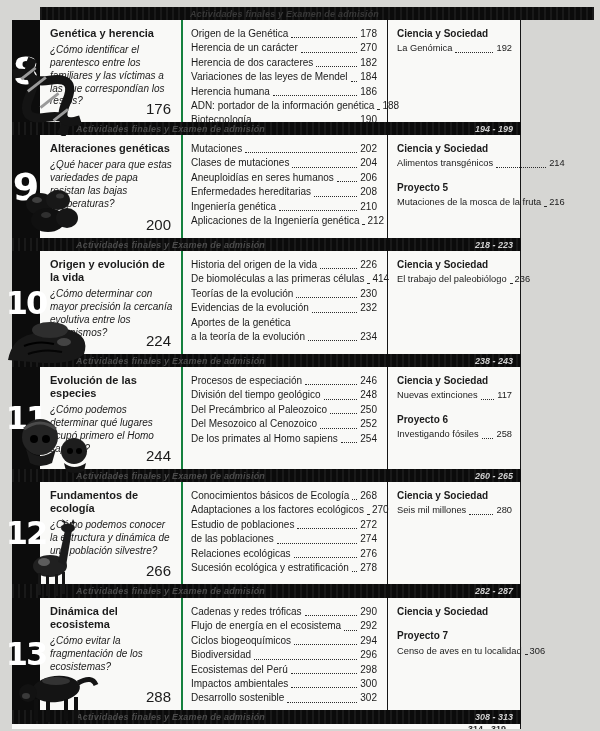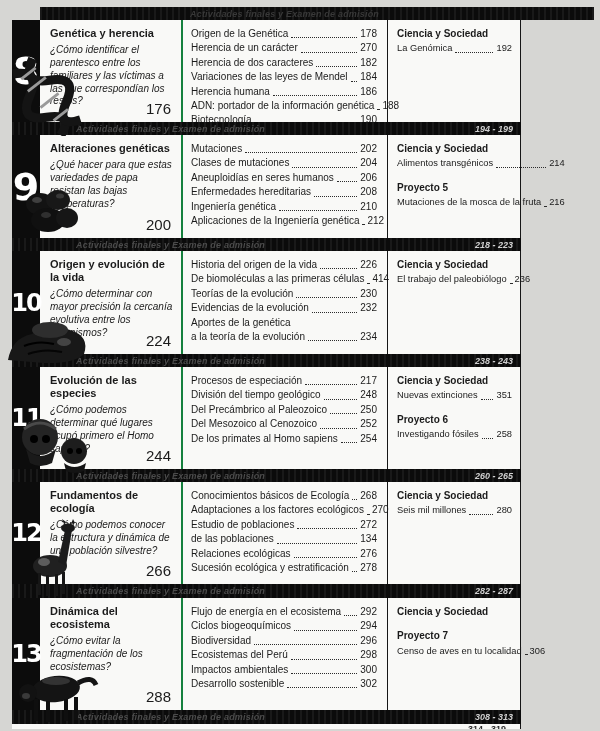--- a/index.html
+++ b/index.html
@@ -25,21 +25,21 @@
   .abar-range{
     position:absolute;right:8px;top:2px;font-size:9px;font-weight:bold;font-style:italic;color:#cfcfcf;
   }
   
   .row{display:flex;background:#f9f9f7;position:relative;border-right:1px solid #161616;}
   .numcol{
     width:28px;background:#0c0c0c;display:flex;align-items:center;justify-content:center;flex-shrink:0;
   }
   .chnum{color:#ffffff;font-weight:bold;font-family:"DejaVu Sans","Liberation Sans",sans-serif;line-height:1;}
   .n1{font-size:38px;}
-  .n2{font-size:24px;letter-spacing:-2px;}
+  .n2{font-size:32px;letter-spacing:-2px;}
   .c1{width:143px;border-right:2px solid #15803d;padding:7px 8px 4px 10px;position:relative;flex-shrink:0;}
   .title{margin:0 0 4px 0;font-size:11px;font-weight:bold;line-height:1.2;}
   .question{margin:0;font-size:10px;font-style:italic;line-height:1.28;}
   .startpage{position:absolute;bottom:5px;right:10px;font-size:15px;font-weight:normal;}
   .c2{width:205px;border-right:1px solid #161616;padding:7px 10px 4px 8px;font-size:10px;flex-shrink:0;}
   .c3{flex:1;padding:7px 8px 10px 9px;font-size:9.3px;}
   .toc-line{display:flex;align-items:flex-end;line-height:14.4px;}
   .toc-line .t{white-space:nowrap;}
   .dots{flex:1 1 auto;border-bottom:1px dotted #2c2c2c;margin:0 3px 3px 3px;min-width:2px;}
   .pg{flex-shrink:0;}
@@ -272,21 +272,21 @@
     </div>
     <div class="c1">
       <h3 class="title">Evolución de las especies</h3>
       <p class="question">¿Cómo podemos determinar qué lugares ocupó primero el Homo sapiens?</p>
       <span class="startpage">244</span>
     </div>
     <div class="c2">
       <div class="toc-line">
           <span class="t">Procesos de especiación</span>
           <span class="dots"></span>
-          <span class="pg">217</span>
+          <span class="pg">246</span>
         </div>
       <div class="toc-line">
           <span class="t">División del tiempo geológico</span>
           <span class="dots"></span>
           <span class="pg">248</span>
         </div>
       <div class="toc-line">
           <span class="t">Del Precámbrico al Paleozoico</span>
           <span class="dots"></span>
           <span class="pg">250</span>
@@ -300,21 +300,21 @@
           <span class="t">De los primates al Homo sapiens</span>
           <span class="dots"></span>
           <span class="pg">254</span>
         </div>
     </div>
     <div class="c3">
       <div class="xhead">Ciencia y Sociedad</div>
       <div class="toc-line">
           <span class="t">Nuevas extinciones</span>
           <span class="dots"></span>
-          <span class="pg">351</span>
+          <span class="pg">117</span>
         </div>
       <div class="xhead gap">Proyecto 6</div>
       <div class="toc-line">
           <span class="t">Investigando fósiles</span>
           <span class="dots"></span>
           <span class="pg">258</span>
         </div>
     </div>
     <svg class="photo ph11" viewBox="0 0 96 64">
       <circle cx="30" cy="26" r="18" fill="#242424"></circle>
@@ -354,21 +354,21 @@
           <span class="pg">270</span>
         </div>
       <div class="toc-line">
           <span class="t">Estudio de poblaciones</span>
           <span class="dots"></span>
           <span class="pg">272</span>
         </div>
       <div class="toc-line">
           <span class="t">de las poblaciones</span>
           <span class="dots"></span>
-          <span class="pg">134</span>
+          <span class="pg">274</span>
         </div>
       <div class="toc-line">
           <span class="t">Relaciones ecológicas</span>
           <span class="dots"></span>
           <span class="pg">276</span>
         </div>
       <div class="toc-line">
           <span class="t">Sucesión ecológica y estratificación</span>
           <span class="dots"></span>
           <span class="pg">278</span>
@@ -404,20 +404,25 @@
     <div class="numcol">
       <span class="chnum n2">13</span>
     </div>
     <div class="c1">
       <h3 class="title">Dinámica del ecosistema</h3>
       <p class="question">¿Cómo evitar la fragmentación de los ecosistemas?</p>
       <span class="startpage">288</span>
     </div>
     <div class="c2">
       <div class="toc-line">
+          <span class="t">Cadenas y redes tróficas</span>
+          <span class="dots"></span>
+          <span class="pg">290</span>
+        </div>
+      <div class="toc-line">
           <span class="t">Flujo de energía en el ecosistema</span>
           <span class="dots"></span>
           <span class="pg">292</span>
         </div>
       <div class="toc-line">
           <span class="t">Ciclos biogeoquímicos</span>
           <span class="dots"></span>
           <span class="pg">294</span>
         </div>
       <div class="toc-line">

